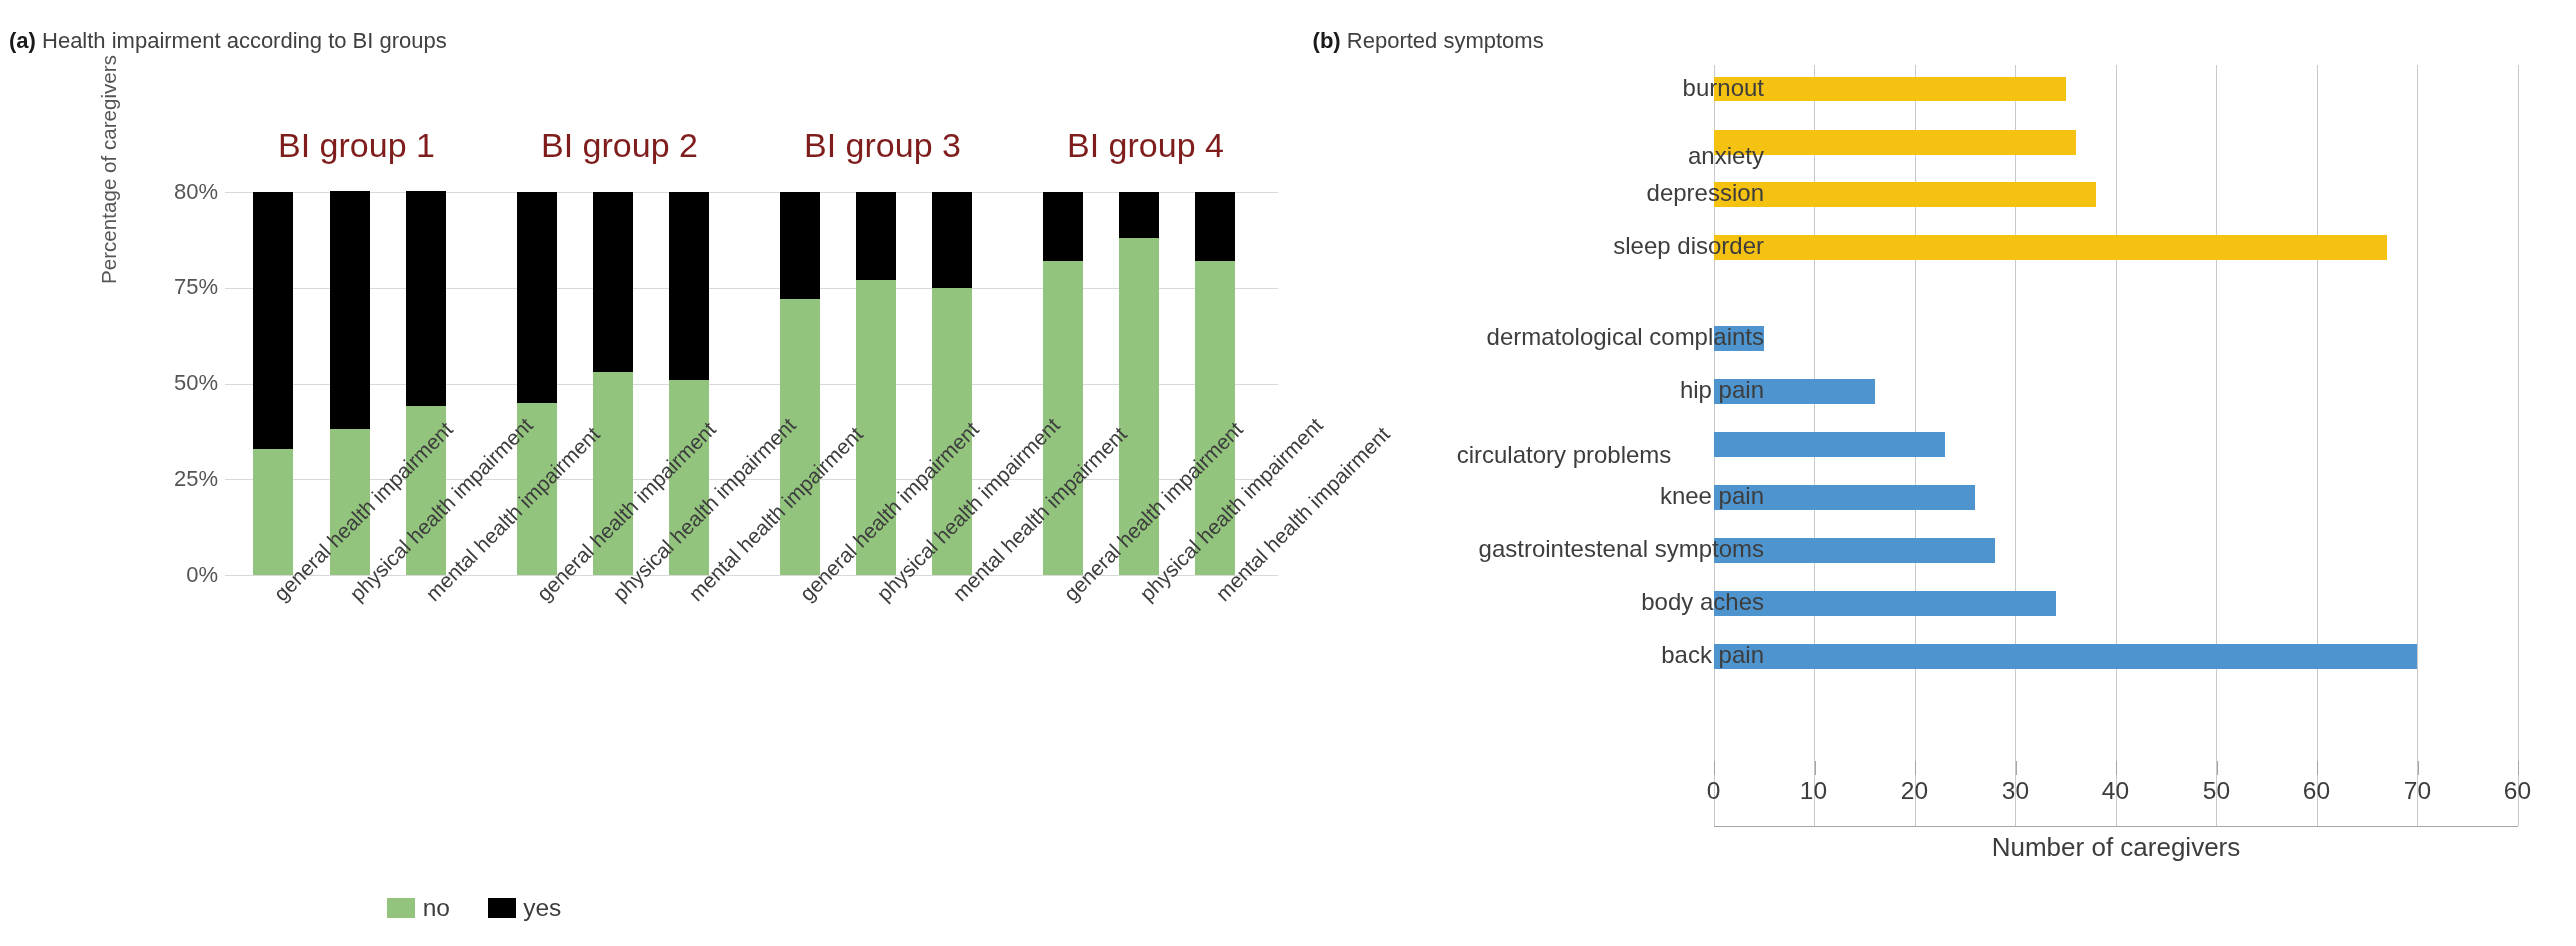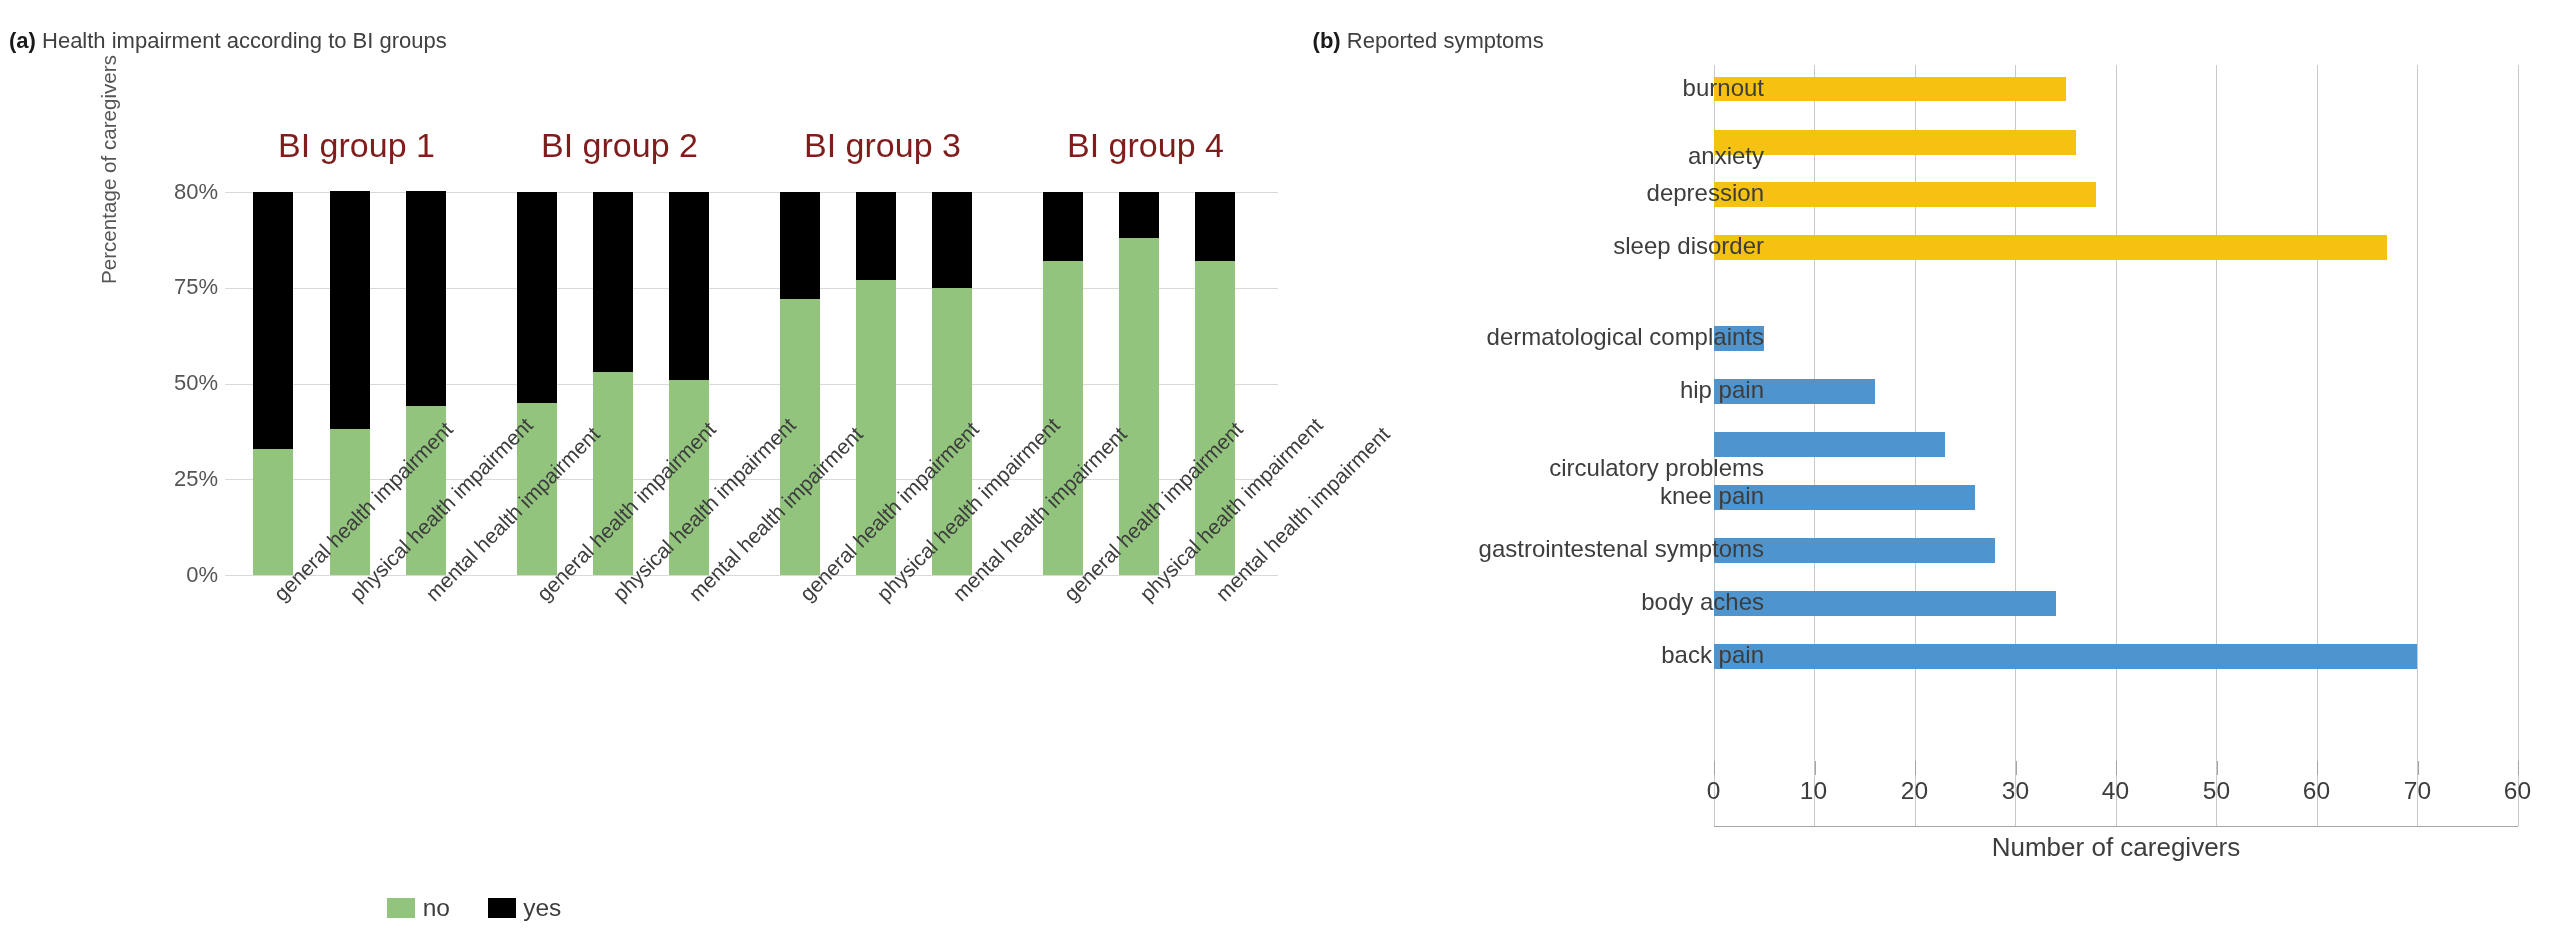--- a/index.html
+++ b/index.html
@@ -229,19 +229,19 @@
     <div class="tickmark" style="left: 927px;"></div>
     <div class="tickmark" style="left: 1027px;"></div>
     <div class="tickmark" style="left: 1128px;"></div>
     <div class="tickmark" style="left: 1228px;"></div>
     <div class="cat-label" style="top: 74px;">burnout</div>
     <div class="cat-label" style="top: 142px;">anxiety</div>
     <div class="cat-label" style="top: 179px;">depression</div>
     <div class="cat-label" style="top: 232px;">sleep disorder</div>
     <div class="cat-label" style="top: 323px;">dermatological complaints</div>
     <div class="cat-label" style="top: 376px;">hip pain</div>
-    <div class="cat-label" style="top: 454px;">circulatory problems</div>
+    <div class="cat-label" style="top: 441px; text-align: center;">circulatory problems</div>
     <div class="cat-label" style="top: 482px;">knee pain</div>
     <div class="cat-label" style="top: 535px;">gastrointestenal symptoms</div>
     <div class="cat-label" style="top: 588px;">body aches</div>
     <div class="cat-label" style="top: 641px;">back pain</div>
   </div>
 
 
 </body></html>

